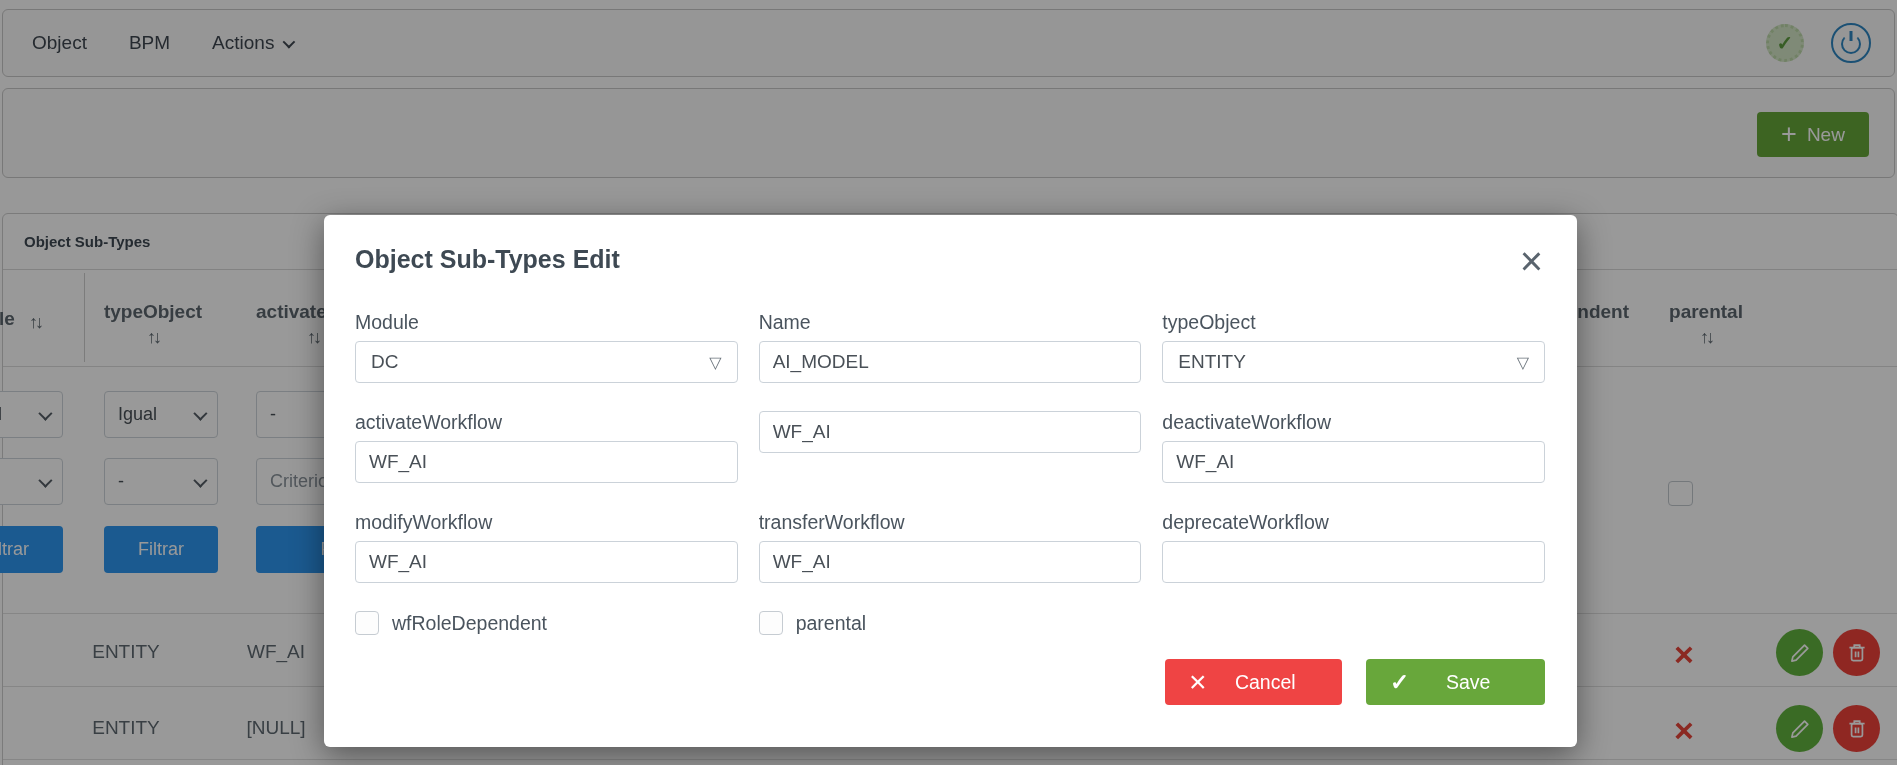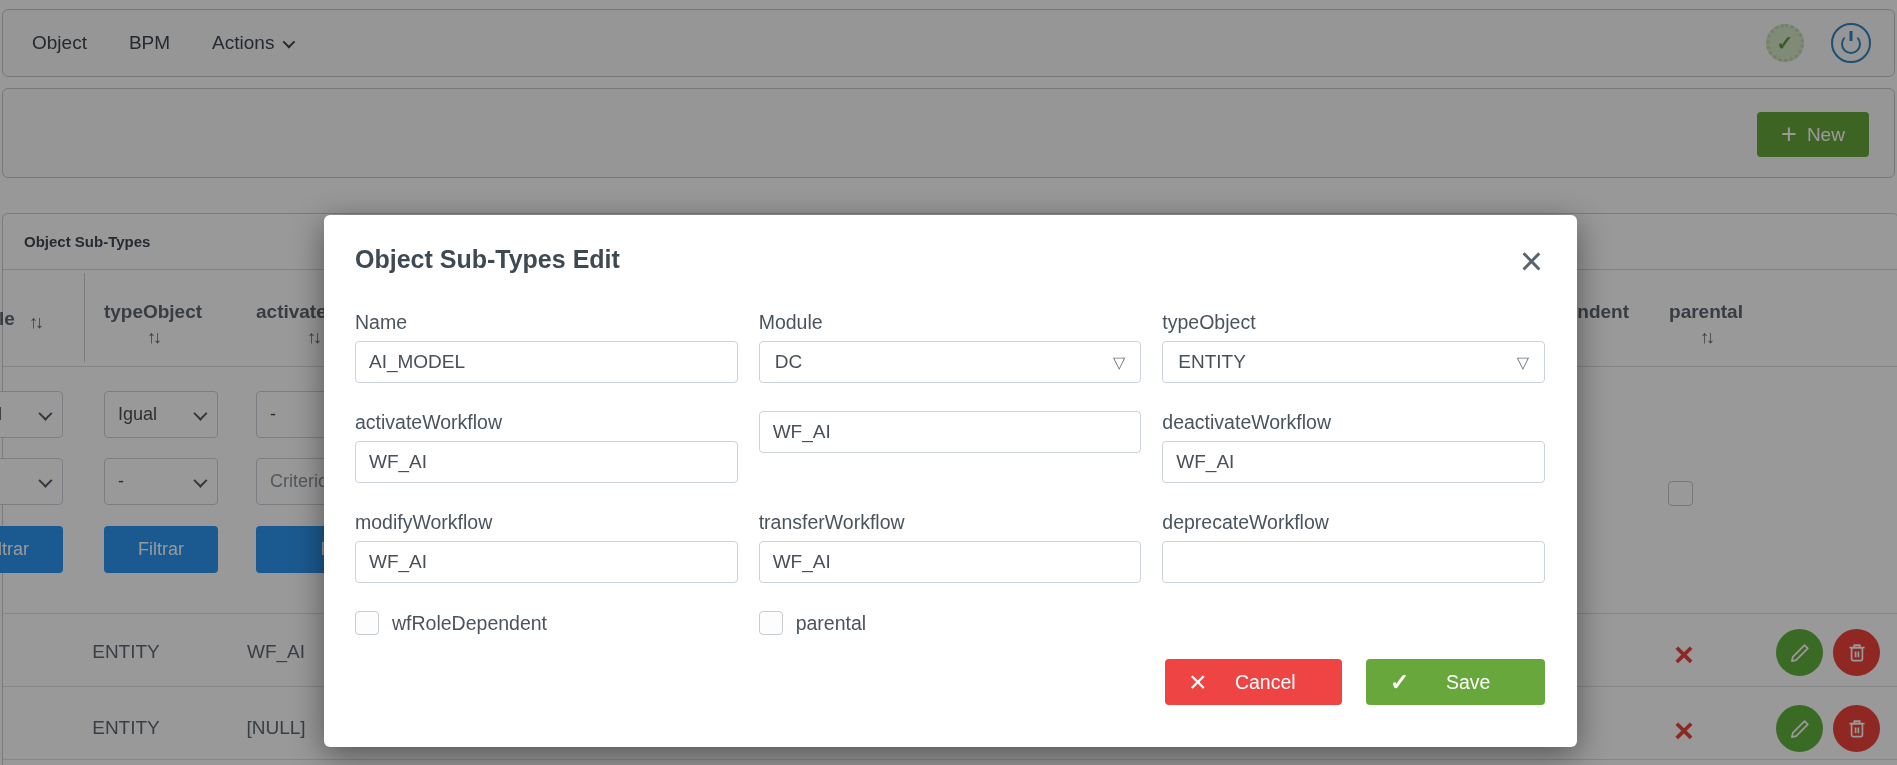--- a/index.html
+++ b/index.html
@@ -217,31 +217,31 @@
 <div class="overlay"></div>
 
 <div class="modal">
   <div class="modal-head">
     <div class="modal-title">Object Sub-Types Edit</div>
     <button class="modal-close"></button>
   </div>
 
   <div class="form-grid">
     <div class="field">
-      <label>Name</label>
-      <input type="text" value="AI_MODEL" style="">
-    </div>
-    <div class="field">
       <label>Module</label>
       <div class="mselect">
         <span>DC</span>
         <span class="tri"></span>
       </div>
     </div>
     <div class="field">
+      <label>Name</label>
+      <input type="text" value="AI_MODEL" style="">
+    </div>
+    <div class="field">
       <label>typeObject</label>
       <div class="mselect">
         <span>ENTITY</span>
         <span class="tri"></span>
       </div>
     </div>
 
     <div class="field">
       <label>activateWorkflow</label>
       <input type="text" value="WF_AI" style="">

